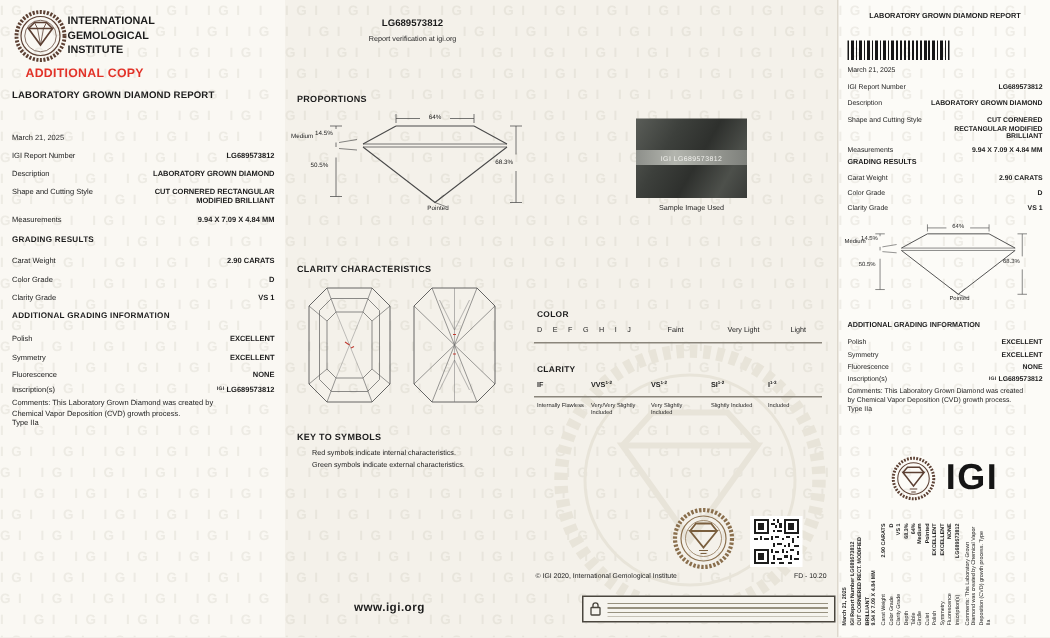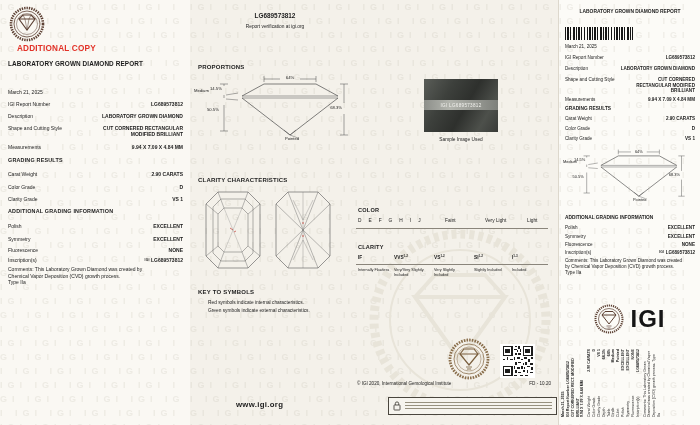--- a/index.html
+++ b/index.html
@@ -73,20 +73,25 @@
         <circle cx="18" cy="18" r="13" fill="none" stroke="#5c4033" stroke-width=".8"></circle>
         <circle cx="18" cy="18" r="10.5" fill="none" stroke="#5c4033" stroke-width=".5"></circle>
         <polygon points="10,13 26,13 18,24" fill="none" stroke="#5c4033" stroke-width="1.1"></polygon>
         <polyline points="10,13 14,9 22,9 26,13" fill="none" stroke="#5c4033" stroke-width="1.1"></polyline>
         <line x1="14" y1="9" x2="16" y2="13" stroke="#5c4033" stroke-width=".6"></line>
         <line x1="22" y1="9" x2="20" y2="13" stroke="#5c4033" stroke-width=".6"></line>
         <line x1="16" y1="13" x2="18" y2="24" stroke="#5c4033" stroke-width=".5"></line>
         <line x1="20" y1="13" x2="18" y2="24" stroke="#5c4033" stroke-width=".5"></line>
       </svg>
     </div>
+    <div class="abs b" style="left:45px;top:9px;font-size:7.2px;line-height:1.32">
+      <div>INTERNATIONAL</div>
+      <div>GEMOLOGICAL</div>
+      <div>INSTITUTE</div>
+    </div>
     <div class="abs b" style="left:17px;top:44px;font-size:8.2px;color:#e23228;letter-spacing:.2px">ADDITIONAL COPY</div>
 
     <div class="abs b" style="left:8px;top:60px;font-size:6.4px;letter-spacing:.1px">LABORATORY GROWN DIAMOND REPORT</div>
 
     <div class="abs" style="left:8px;top:89px;font-size:5px">March 21, 2025</div>
 
     <div class="row" style="left:8px;top:101px;width:175px">
       <span class="lbl">IGI Report Number</span>
       <span class="val">
           <span>LG689573812</span>

